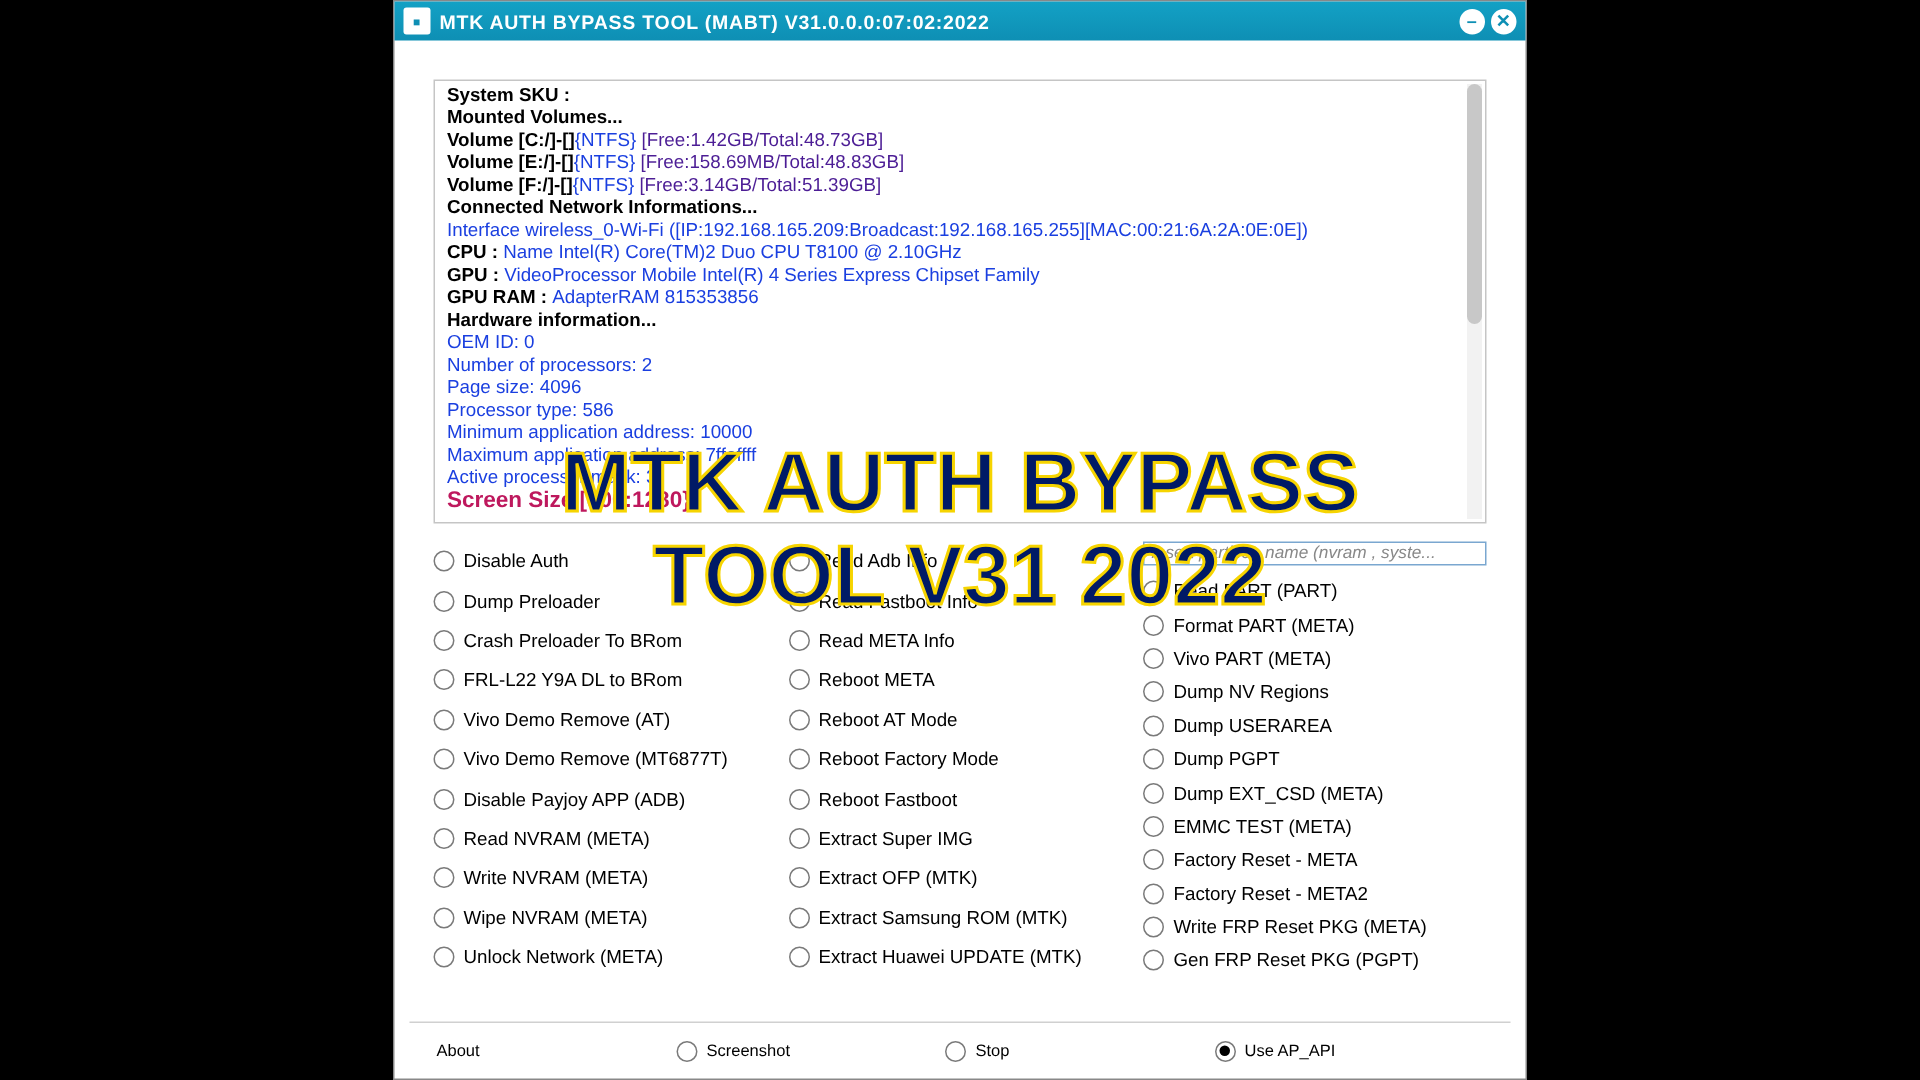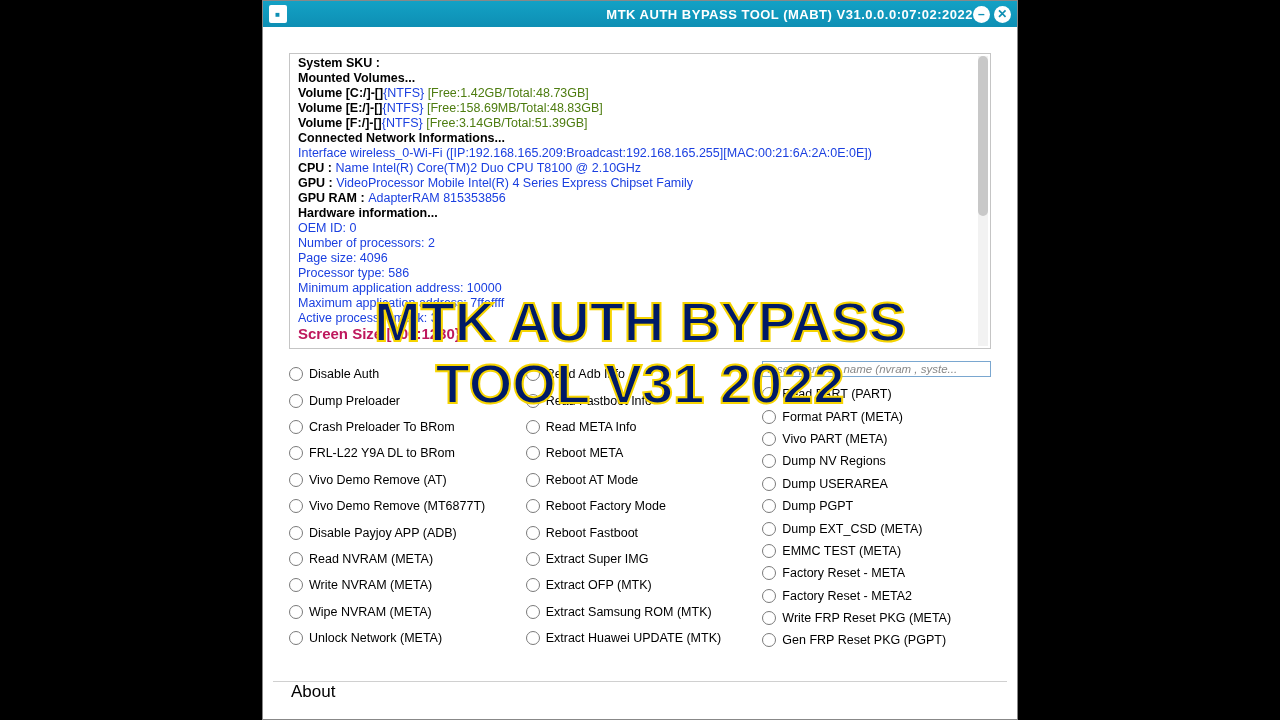--- a/index.html
+++ b/index.html
@@ -10,21 +10,21 @@
 }
 .titlebar {
   height:26px; background:linear-gradient(#13a1c5,#0e8fb4);
   display:flex; align-items:center; color:#fff; font-weight:bold;
   font-size:13px; letter-spacing:.5px; padding:0 6px; position:relative;
 }
 .titlebar .icon {
   width:18px; height:18px; background:#fff; border-radius:2px; margin-right:6px;
   display:flex; align-items:center; justify-content:center; font-size:8px; color:#0e8fb4;
 }
-.titlebar .title { flex:1; text-align:right; }
+.titlebar .title { flex:1; text-align:left; }
 .titlebar .winbtns { display:flex; gap:4px; }
 .winbtn {
   width:17px; height:17px; border-radius:50%; background:#fff;
   color:#0e8fb4; font-size:12px; line-height:17px; text-align:center; font-weight:bold;
   cursor:pointer;
 }
 .app-body { padding:8px 10px 0 10px; height:calc(100% - 26px); display:flex; flex-direction:column; }
 .logpanel {
   border:1px solid #c5c5c5; height:296px; padding:4px 8px;
   font-size:12.5px; line-height:15px; overflow:hidden; position:relative;
@@ -34,21 +34,21 @@
   position:absolute; right:2px; top:2px; bottom:2px; width:10px;
   background:#f2f2f2;
 }
 .logpanel .scroll .thumb {
   position:absolute; left:0; right:0; top:0; height:160px;
   background:#c8c8c8; border-radius:5px;
 }
 .log-line { white-space:nowrap; }
 .l-bold  { font-weight:bold; color:#000; }
 .l-blue  { color:#1a3fe0; }
-.l-red   { color:#4d7c0f; }
+.l-red   { color:#4c1d95; }
 .l-size16{ font-size:15px; font-weight:bold; color:#be185d; }
 .l-head  { font-weight:bold; color:#000; margin-top:-2px; }
 
 .options { display:flex; gap:8px; padding:6px 16px 0 16px; font-size:12.5px; }
 .col { flex:1; }
 .colR { flex:1; }
 .radio-row { display:flex; align-items:center; height:26.4px; gap:6px; }
 .rcircle {
   width:14px; height:14px; border:1.5px solid #7a7a7a; border-radius:50%;
   background:#fff; flex-shrink:0;
@@ -58,21 +58,21 @@
   border-radius:50%; margin:2px auto;
 }
 .partition-input {
   width:100%; height:16px; font-size:11.5px; padding:0 4px;
   border:1px solid #7aa7d0; margin-bottom:6px; color:#888; font-style:italic;
 }
 .partition-input::placeholder { color:#888; font-style:italic; }
 
 .footer {
   margin-top:auto; border-top:1px solid #d0d0d0; height:38px;
-  display:flex; align-items:flex-start; padding:0 18px; font-size:17px;flex-direction:column;
+  display:flex; align-items:center; padding:0 18px; font-size:11px;
 }
 .footer .about { flex:0 0 160px; }
 .footer .frow { display:flex; align-items:center; gap:6px; flex:1; }
 
 .overlay {
   position:absolute; left:50%; top:50%; transform:translate(-50%,-56%);
   font-size:56px; font-weight:bold; font-family:Georgia,"Times New Roman",serif;
   color:#001a66; text-align:center; line-height:62px;
   -webkit-text-stroke:2px #f6d400; pointer-events:none; white-space:nowrap;
 }

